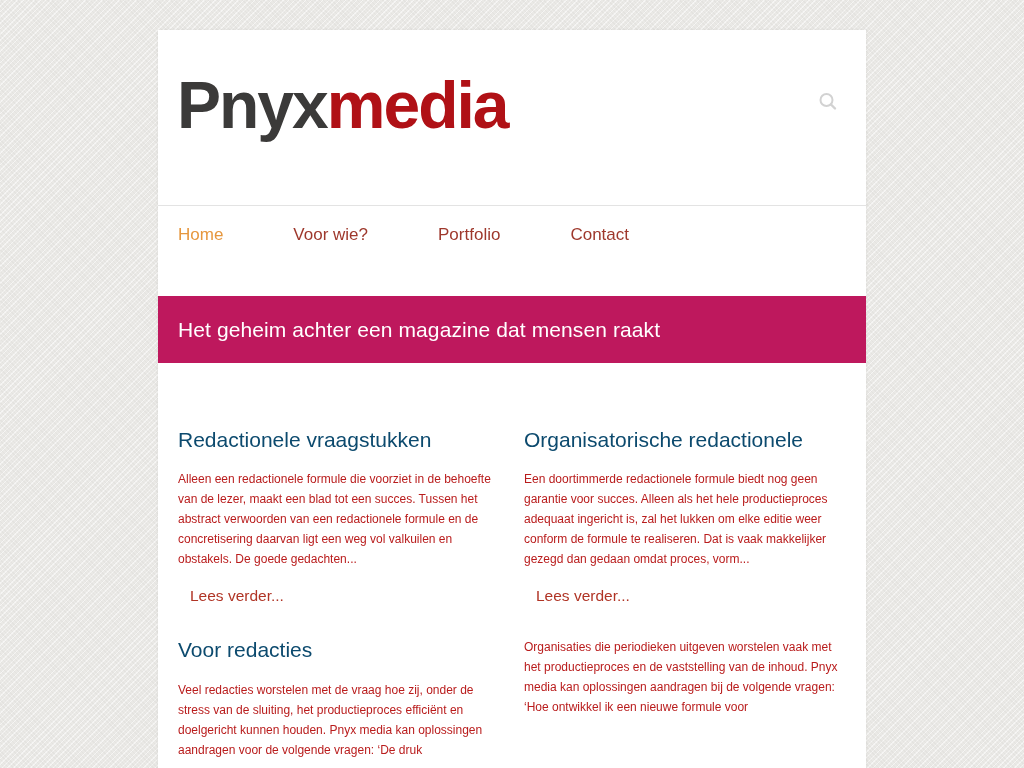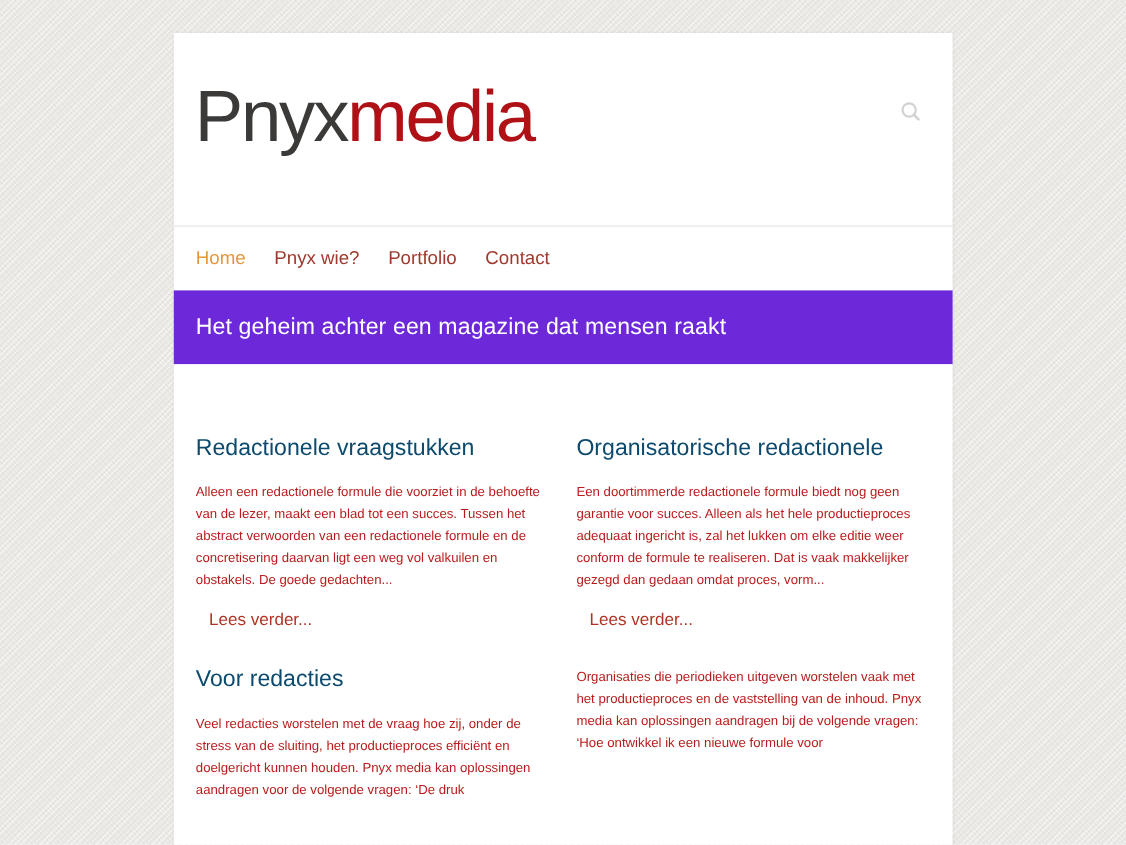--- a/index.html
+++ b/index.html
@@ -21,57 +21,59 @@
   
   .header {
     position: relative;
     height: 175px;
     padding: 42px 0 0 19px;
   }
   .logo {
     display: inline-block;
     font-size: 66px;
     line-height: 1;
-    font-weight: 400;
+    font-weight: 700;
     letter-spacing: -2px;
     cursor: pointer;
   }
   .logo .logo-a { color: #3b3a39; }
   .logo .logo-b { color: #b01116; }
   .search-btn {
     position: absolute;
     top: 61px;
     right: 27px;
     width: 22px;
     height: 22px;
     cursor: pointer;
   }
   
   .nav {
     height: 59px;
     border-top: 1px solid #e3e3e3;
     display: flex;
     align-items: center;
     padding: 0 20px;
+    gap: 44px;
   }
   .nav a {
     font-size: 17px;
     text-decoration: none;
     color: #9e382c;
     margin-right: 26px;
     cursor: pointer;
   }
   .nav a.active { color: #e6973e; }
   
   .banner {
     height: 67px;
-    background: #6d28d9;
+    background: #be185d;
     display: flex;
     align-items: center;
     padding: 0 20px;
+    margin-top: 32px;
   }
   .banner h1 {
     color: #ffffff;
     font-size: 21px;
     font-weight: 400;
     letter-spacing: 0.1px;
   }
   
   .main {
     padding: 64px 20px 60px 20px;
@@ -114,21 +116,21 @@
     <div class="search-btn">
       <svg width="22" height="22" viewBox="0 0 22 22">
         <circle cx="9.5" cy="9" r="6" fill="none" stroke="#d2d2d2" stroke-width="2"></circle>
         <line x1="14" y1="13.5" x2="18" y2="17.5" stroke="#d2d2d2" stroke-width="2.4" stroke-linecap="round"></line>
       </svg>
     </div>
   </header>
 
   <nav class="nav">
     <a class="active">Home</a>
-    <a>Pnyx wie?</a>
+    <a>Voor wie?</a>
     <a>Portfolio</a>
     <a>Contact</a>
   </nav>
 
   <div class="banner">
     <h1>Het geheim achter een magazine dat mensen raakt</h1>
   </div>
 
   <main class="main">
 

